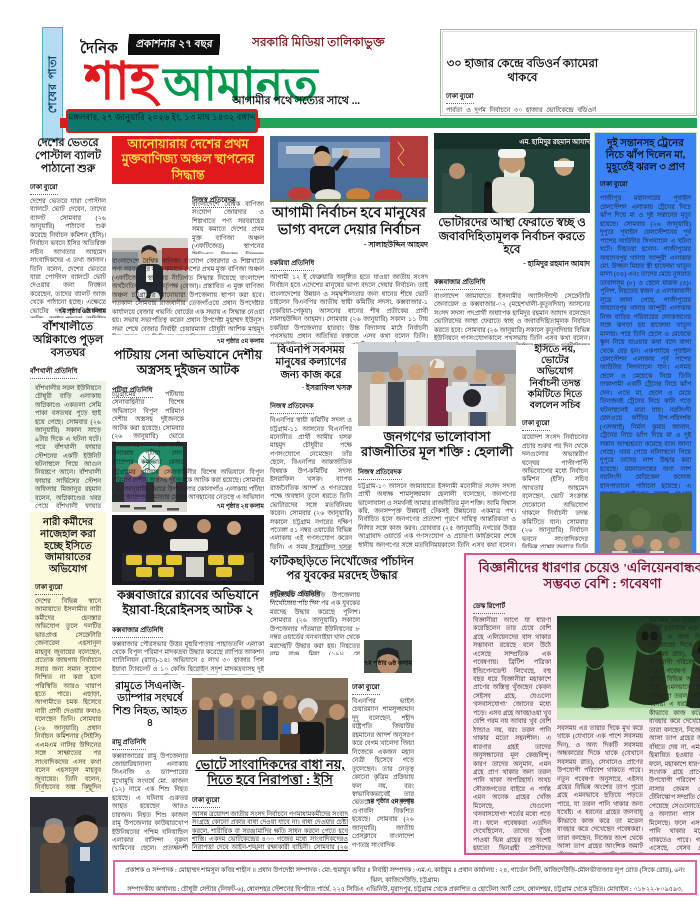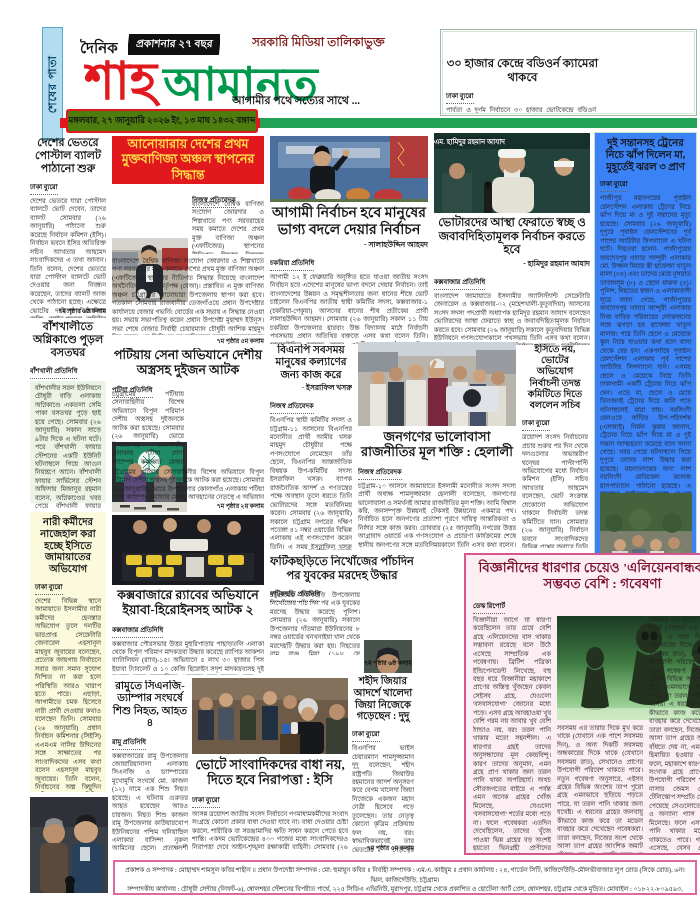--- a/index.html
+++ b/index.html
@@ -6,41 +6,41 @@
   .page{position:relative;width:700px;height:910px;background:#fff;overflow:hidden;
         font-family:"Liberation Serif","DejaVu Serif",serif;}
   .abs{position:absolute;overflow:hidden;}
   .hl{font-weight:bold;text-align:center;line-height:1.18;color:#121212;}
   .attr{text-align:right;font-weight:bold;font-size:7.5px;color:#121212;margin-top:1px;}
   .by{font-weight:bold;font-size:6.6px;color:#111;border-bottom:1px dotted #666;display:inline-block;padding-bottom:1px;margin:2px 0 2px;}
   .bd{font-size:6.4px;line-height:1.32;text-align:justify;color:#222;}
   .note{font-size:6.2px;font-weight:bold;text-align:right;color:#111;margin-top:1px;}
   .photo{position:relative;background:#999;overflow:hidden;}
   .photo svg{display:block;width:100%;height:100%;}
-  .cap-band{position:absolute;top:3px;left:0;right:0;text-align:left;color:#fff;
+  .cap-band{position:absolute;top:3px;left:0;right:0;text-align:right;color:#fff;
             font-size:7px;font-weight:bold;text-shadow:0 0 2px #000;}
   .vtab{background:#b2ddf0;border:1px solid #5aa7cc;color:#0c4a70;font-weight:bold;
         display:flex;align-items:center;justify-content:center;}
   .vtab span{writing-mode:vertical-rl;transform:rotate(180deg);font-size:11px;letter-spacing:1px;}
   .redbanner{background:#e2181f;color:#fde047;display:flex;align-items:center;justify-content:center;
              font-weight:bold;text-align:center;line-height:1.25;font-size:12.5px;padding:2px 4px;box-sizing:border-box;}
   .greenbox{background:#3b82f6;border:1px solid #c9dfc6;box-sizing:border-box;padding:4px 5px;}
   .yellowbox{background:#fbfadc;box-sizing:border-box;padding:4px 5px;}
   .ltgreen{background:#ecf4e6;box-sizing:border-box;padding:3px 5px;}
   .pinkbox{background:#fdeef4;border:2px solid #d8558f;box-sizing:border-box;padding:5px 7px;}
   .pinkbox .hl{color:#7d1230;}
   .footerbox{border:2px solid #e0679f;box-sizing:border-box;padding:3px 8px;text-align:center;
              font-size:6.4px;line-height:1.5;color:#1a1a1a;}
   .brand-red{color:#e2181f;font-weight:bold;}
   .brand-green{color:#00994c;font-weight:bold;}
   .badge{background:#101010;color:#fff;font-weight:bold;font-size:10.5px;padding:2px 8px;transform:skewX(-6deg);display:inline-block;}
   .adbox{border:1px solid #9fb9a0;outline:1px solid #d9e4d9;outline-offset:-3px;box-sizing:border-box;padding:3px 5px;}
   .datebar-red{background:#e2181f;} .datebar-green{background:#22a254;}
-  .datepill{background:#4d7c0f;border:2px solid #e2181f;border-radius:3px;display:flex;align-items:center;justify-content:center;
-            font-weight:bold;font-size:8.6px;color:#111;}
+  .datepill{background:#0f766e;border:2px solid #e2181f;border-radius:3px;display:flex;align-items:flex-start;justify-content:center;
+            font-weight:normal;font-size:8.6px;color:#111;}
 </style>
 </head>
 <body>
 
 <div class="page">
 
   <div class="abs vtab" style="left:42px;top:27px;width:19px;height:112px;">
     <span>শেষের পাতা</span>
   </div>
 
@@ -312,21 +312,21 @@
 
   </div>
 
   <div class="abs" style="left:112px;top:680px;width:76px;height:172px;">
     <div class="hl" style="font-size:10.5px;">রামুতে সিএনজি-ড্যাম্পার সংঘর্ষে শিশু নিহত, আহত ৪</div>
     <div style="text-align:left;"><span class="by">রামু প্রতিনিধি</span></div>
     <div class="bd" style="height:108px;">কক্সবাজারের রামু উপজেলার জোয়ারিয়ানালা এলাকায় সিএনজি ও ড্যাম্পারের মুখোমুখি সংঘর্ষে মো. কাজল (১২) নামে এক শিশু নিহত হয়েছে। এ ঘটনায় গুরুতর আহত হয়েছেন আরও চারজন। নিহত শিশু কাজল রামু উপজেলার কাউয়ারখোপ ইউনিয়নের পশ্চিম ঘনিয়াছিল এলাকার বাসিন্দা নুরুল আমিনের ছেলে। প্রত্যক্ষদর্শী সূত্রে জানা যায়, সোমবার (২৬ জানুয়ারি) দুপুর আনুমানিক ২টার দিকে জোয়ারিয়ানালা বাজার এলাকায় এ দুর্ঘটনা ঘটে। দ্রুতগামী একটি ড্যাম্পারের সঙ্গে একটি যাত্রীবাহী সিএনজির মুখোমুখি সংঘর্ষ হলে সিএনজিটি দুমড়ে-মুচড়ে যায়। সংঘর্ষের পরপরই হতাহতরা</div>
 
   </div>
 
-  <div class="abs" style="left:192px;top:678px;width:156px;height:174px;">
+  <div class="abs" style="left:192px;top:678px;width:156px;height:174px;text-decoration:underline;">
     <div class="photo" style="width:156px;height:76px;">
       <svg viewBox="0 0 156 76">
           <rect width="156" height="76" fill="#6d5a47"></rect>
           <rect width="156" height="22" fill="#84715c"></rect>
           <circle cx="14" cy="26" r="7" fill="#b98f6d"></circle>
           <circle cx="34" cy="22" r="7" fill="#caa27e"></circle>
           <circle cx="56" cy="24" r="7" fill="#b98f6d"></circle>
           <circle cx="78" cy="20" r="7" fill="#caa27e"></circle>
           <circle cx="98" cy="24" r="7" fill="#b98f6d"></circle>
           <rect x="6" y="32" width="16" height="30" fill="#2d3240"></rect>
@@ -359,21 +359,20 @@
           <path d="M12 20q12 -12 24 0l-2 -9q-10 -7 -20 0z" fill="#20242a"></path>
           <rect x="10" y="36" width="28" height="28" rx="5" fill="#3f4e6e"></rect>
           <path d="M10 40h28M10 48h28M18 36v28M28 36v28" stroke="#2b3750" stroke-width="2"></path>
         </svg>
     </div>
     <div class="bd abs" style="left:0;top:36px;width:90px;height:64px;">চট্টগ্রামের ফটিকছড়ি উপজেলায় নিখোঁজের পাঁচ দিন পর এক যুবকের মরদেহ উদ্ধার করেছে পুলিশ। সোমবার (২৬ জানুয়ারি) সকালে উপজেলার দাঁতমারা ইউনিয়নের ৮ নম্বর ওয়ার্ডের খনখনাইয়া খাল থেকে মরদেহটি উদ্ধার করা হয়। নিহতের নাম রাঞ্জু মিয়া (১৯)। সে রিকশাচালক কবির হোসেনের ছেলে। জানা যায়, সোমবার সকালে স্থানীয়রা খালে মরদেহ ভাসতে দেখে এলাকাবাসী পুলিশে খবর দেয়। পরে পুলিশ ঘটনাস্থলে গিয়ে মরদেহটি উদ্ধার করে। এর আগে গত ২১ জানুয়ারি রাতে নিখোঁজ হন। পরদিন ২২ জানুয়ারি তার বাবা কবির</div>
     <div class="note abs" style="left:0;top:102px;width:142px;">৭ম পৃষ্ঠার ৬ষ্ঠ কলাম</div>
   </div>
 
   <div class="abs" style="left:352px;top:675px;width:62px;height:178px;">
-    <div class="hl" style="font-size:10px;">শহীদ জিয়ার আদর্শে খালেদা জিয়া নিজেকে গড়েছেন : দুদু</div>
     <div style="text-align:left;"><span class="by">ঢাকা ব্যুরো</span></div>
     <div class="bd" style="height:98px;">বিএনপির ভাইস চেয়ারম্যান শামসুজ্জামান দুদু বলেছেন, শহীদ রাষ্ট্রপতি জিয়াউর রহমানের আদর্শ অনুসরণ করে বেগম খালেদা জিয়া নিজেকে একজন মহান নেত্রী হিসেবে গড়ে তুলেছেন। তার নেতৃত্ব কোনো কৃত্রিম প্রক্রিয়ায় ফল নয়, বরং স্বাভাবিকভাবেই তার ভেতরের নেতৃত্বের গুণাবলি বিকশিত হয়েছে। সোমবার (২৬ জানুয়ারি) জাতীয় প্রেসক্লাবে বাংলাদেশ গণতন্ত্র সাংবাদিক</div>
     <div class="note">৭ম পৃষ্ঠার ৫ম কলাম</div>
   </div>
 
   <div class="abs pinkbox" style="left:420px;top:553px;width:277px;height:302px;margin-left:44px;">
     <div class="hl" style="font-size:13.5px;">বিজ্ঞানীদের ধারণার চেয়েও 'এলিয়েনবান্ধব' গ্রহ সম্ভবত বেশি : গবেষণা</div>
     <div style="text-align:left;margin-top:2px;"><span class="by">ডেস্ক রিপোর্ট</span></div>
     <div style="position:relative;height:242px;">
       <div class="bd abs" style="left:0;top:0;width:78px;height:242px;">বিজ্ঞানীরা আগে যা ধারণা করেছিলেন তার চেয়ে বেশি গ্রহে এলিয়েনদের বাস থাকার সম্ভাবনা রয়েছে বলে উঠে এসেছে সাম্প্রতিক এক গবেষণায়। ব্রিটিশ পত্রিকা ইন্ডিপেনডেন্ট লিখেছে, বহু বছর ধরে বিজ্ঞানীরা মহাকাশে প্রাণের অস্তিত্ব খুঁজছেন কেবল সেইসব গ্রহে, যেগুলো 'বসবাসযোগ্য' জোনের মধ্যে পড়ে। এসব গ্রহে আবহাওয়া খুব বেশি গরম নয় আবার খুব বেশি ঠান্ডাও নয়, বরং তরল পানি থাকার মতো সহনশীল। এ ধারণার গ্রহই তাদের অনুসন্ধানের মূল কেন্দ্রবিন্দু। কারণ তাদের অনুমান, এমন গ্রহে প্রাণ থাকার জন্য তরল পানি থাকা অপরিহার্য। অথচ সৌরজগতের বাইরে এ পর্যন্ত এমন অনেক গ্রহের খোঁজ মিলেছে, যেগুলো 'বসবাসযোগ্য' শর্তের মধ্যে পড়ে না। ফলে গবেষকরা এতদিন দেখেছিলেন, তাদের খুঁজে পাওয়া ভিন্ন গ্রহের বড় অংশই হয়তো ভিনগ্রহী প্রাণীদের বসবাসের উপযোগী নয়। তবে এবার নতুন গবেষণা বলছে, বিজ্ঞানীদের আগের এসব শর্ত সম্ভবত অনেক কঠোর ছিল। নতুন গবেষণার তথ্য অনুসারে, এমন অনেক গ্রহ থাকতে পারে, যেখানে তরল পানি থাকা সম্ভব। তবে এতদিন সেগুলোতে গুরুত্ব দেওয়া হয়নি। যেসব গ্রহ এদের তারার সঙ্গে 'টাইডালি লকড' অবস্থায় থাকে, অর্থাৎ গ্রহটির একটি দিক</div>

